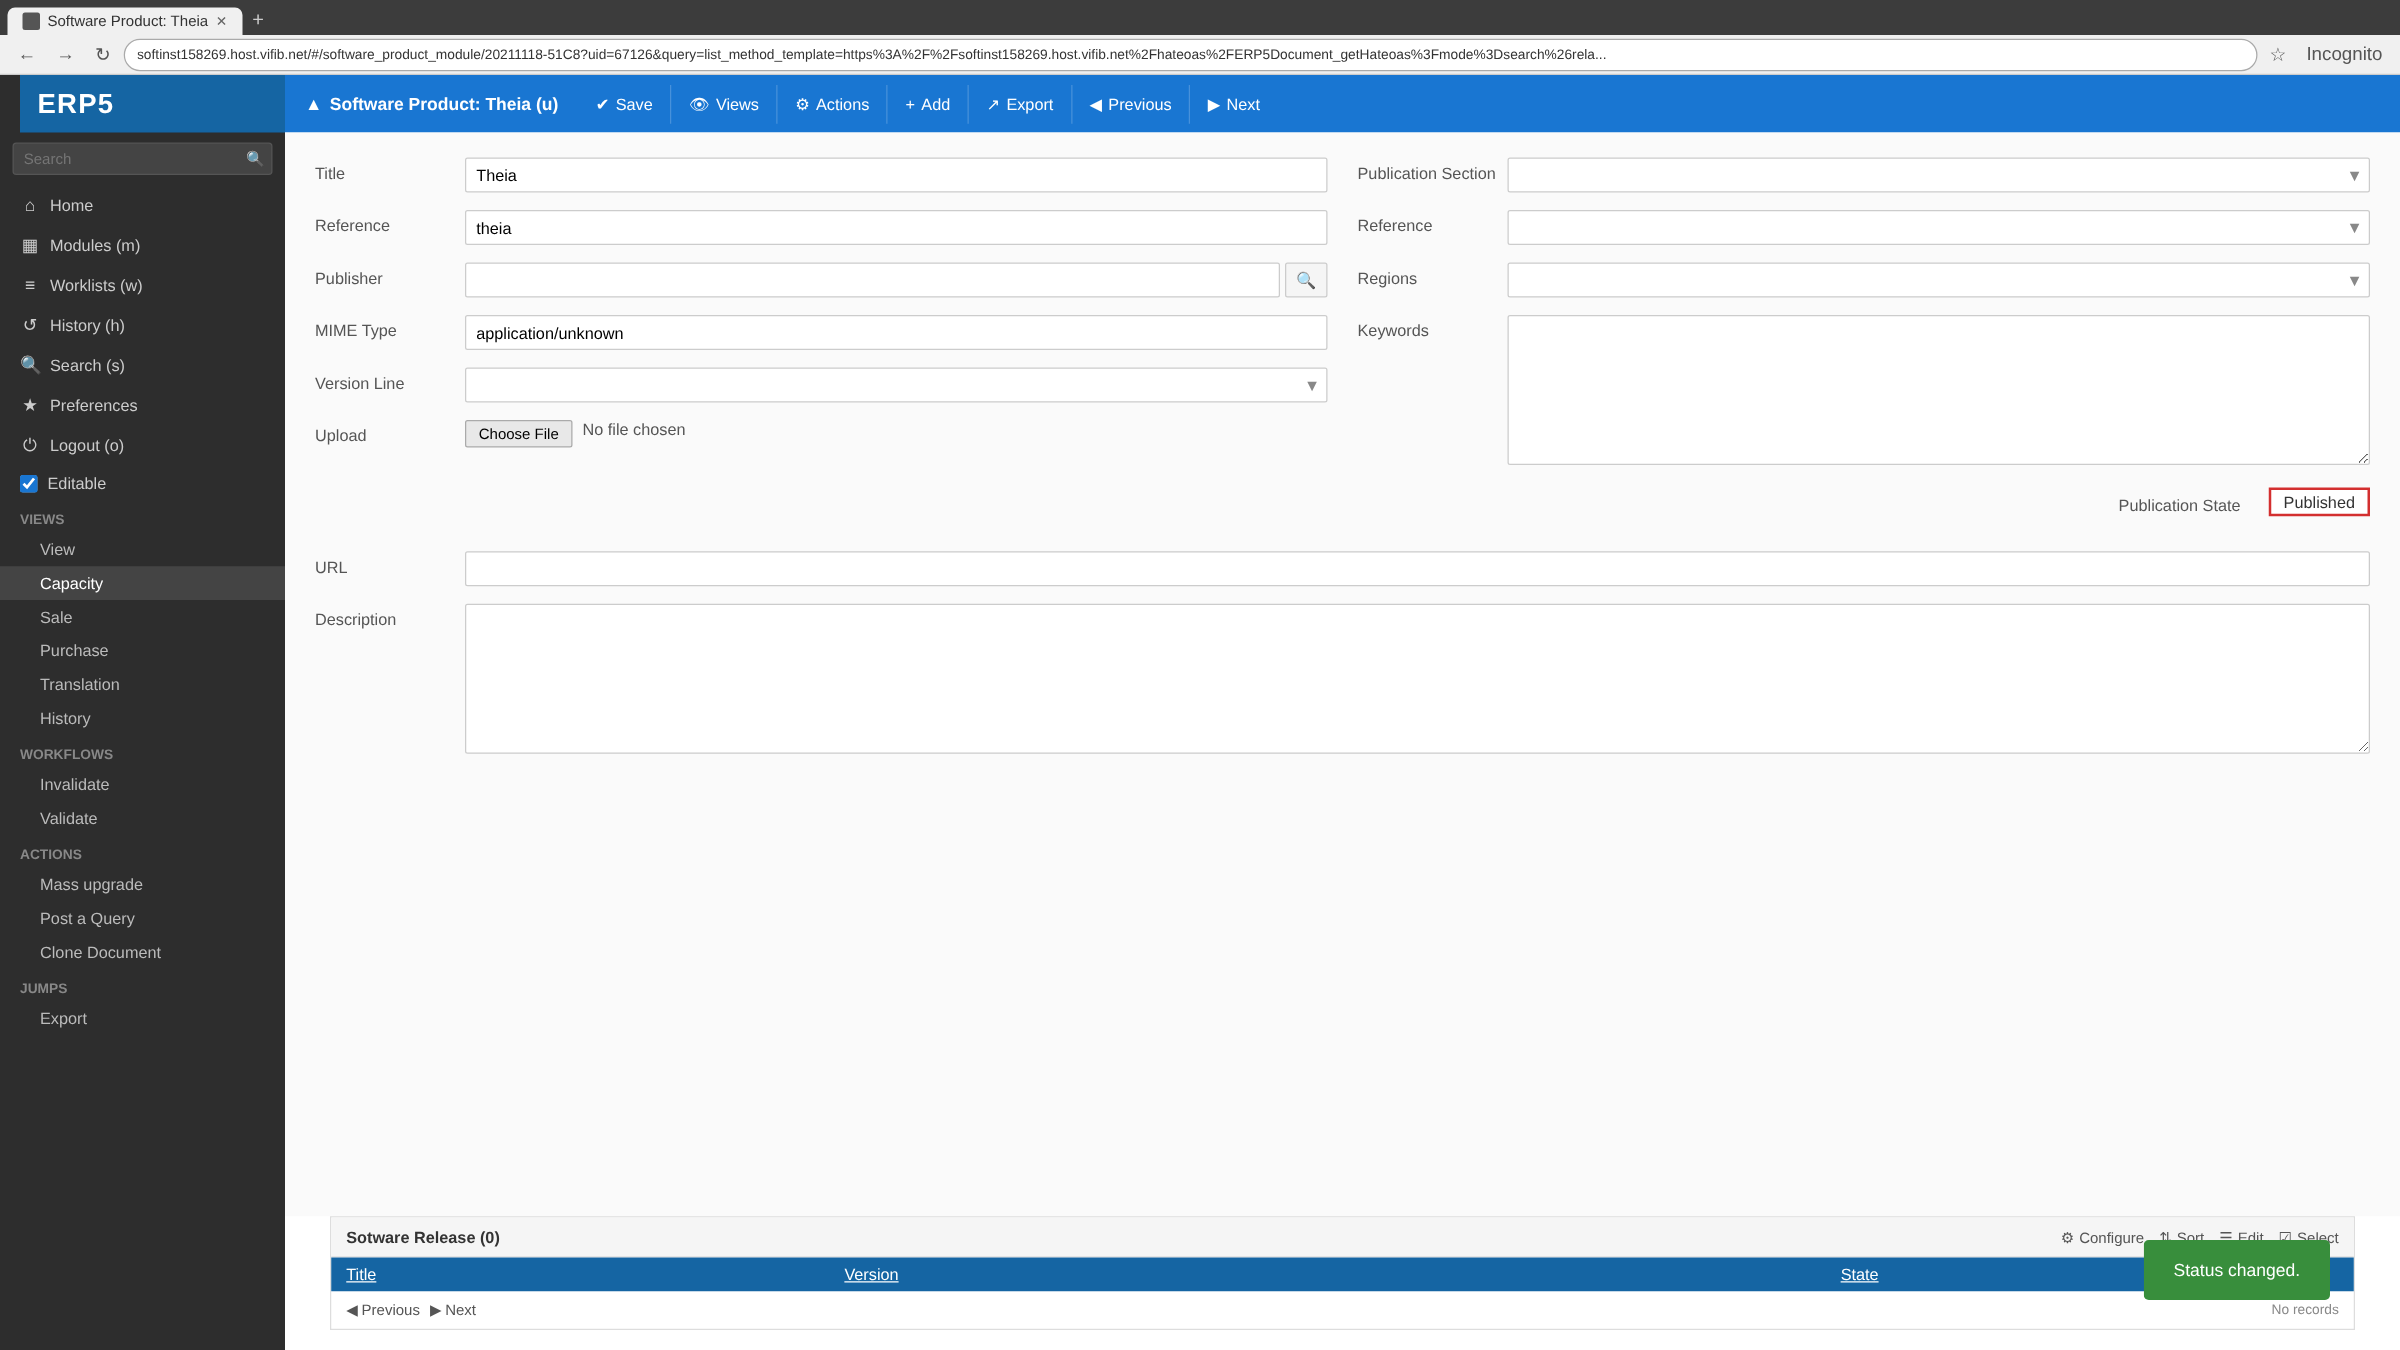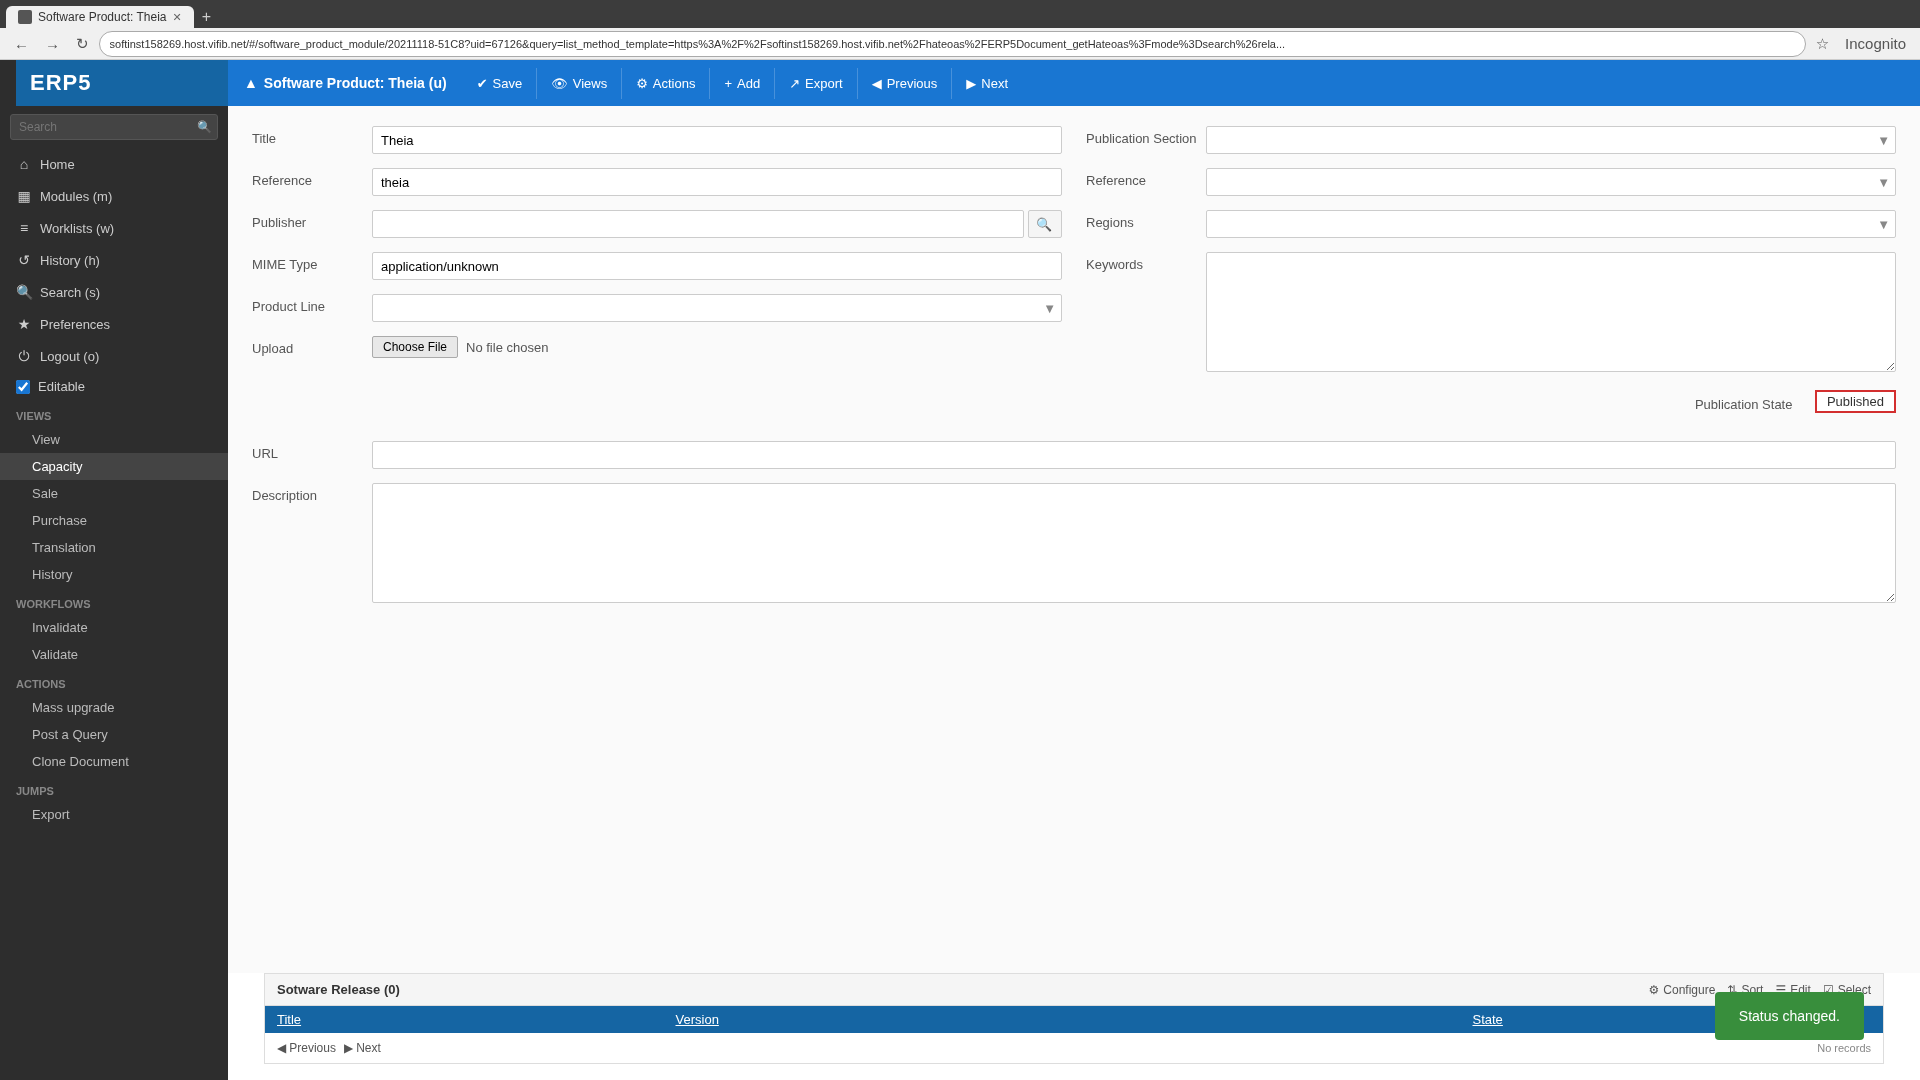--- a/index.html
+++ b/index.html
@@ -55,21 +55,21 @@
     .form-textarea { flex: 1; height: 115px; border: 1px solid #ccc; border-radius: 2px; padding: 6px 8px; font-size: 13px; resize: vertical; background: white; }
     .select-wrap { flex: 1; position: relative; }
     .select-wrap select { width: 100%; height: 28px; border: 1px solid #ccc; border-radius: 2px; padding: 0 24px 0 8px; font-size: 13px; background: white; appearance: none; }
     .select-arrow { position: absolute; right: 6px; top: 50%; transform: translateY(-50%); color: #888; pointer-events: none; }
     .form-columns { display: flex; gap: 24px; }
     .form-col-left { flex: 1; }
     .form-col-right { flex: 1; }
     .input-with-btn { display: flex; gap: 4px; flex: 1; }
     .input-with-btn input { flex: 1; height: 28px; border: 1px solid #ccc; border-radius: 2px; padding: 0 8px; font-size: 13px; }
     .input-search-btn { background: #f5f5f5; border: 1px solid #ccc; border-radius: 2px; padding: 0 8px; cursor: pointer; font-size: 13px; }
-    .file-upload-wrap { flex: 1; display: flex; align-items: center; gap: 8px; }
+    .file-upload-wrap { flex: 1; display: flex; align-items: flex-start; gap: 8px; }
     .choose-file-btn { background: #e8e8e8; border: 1px solid #aaa; border-radius: 2px; padding: 3px 10px; font-size: 12px; cursor: pointer; }
     .no-file-text { color: #555; font-size: 13px; }
     .keywords-textarea { width: 100%; height: 120px; border: 1px solid #ccc; border-radius: 2px; padding: 6px 8px; font-size: 13px; resize: vertical; background: white; }
 
     
     .pub-state-row { display: flex; align-items: center; margin-bottom: 14px; }
     .pub-state-badge { border: 2px solid #d32f2f; padding: 2px 10px; font-size: 13px; color: #333; background: white; }
 
     
     .subtable-section { background: white; margin: 0 36px 16px; border: 1px solid #ddd; }
@@ -233,21 +233,21 @@
             <div class="input-with-btn">
               <input type="text" style="">
               <button class="input-search-btn">🔍</button>
             </div>
           </div>
           <div class="form-row">
             <div class="form-label">MIME Type</div>
             <input class="form-input" type="text" value="application/unknown" style="">
           </div>
           <div class="form-row">
-            <div class="form-label">Product Line</div>
+            <div class="form-label">Version Line</div>
             <div class="select-wrap">
               <select><option></option></select>
               <span class="select-arrow">▼</span>
             </div>
           </div>
           <div class="form-row">
             <div class="form-label">Upload</div>
             <div class="file-upload-wrap">
               <button class="choose-file-btn">Choose File</button>
               <span class="no-file-text">No file chosen</span>

